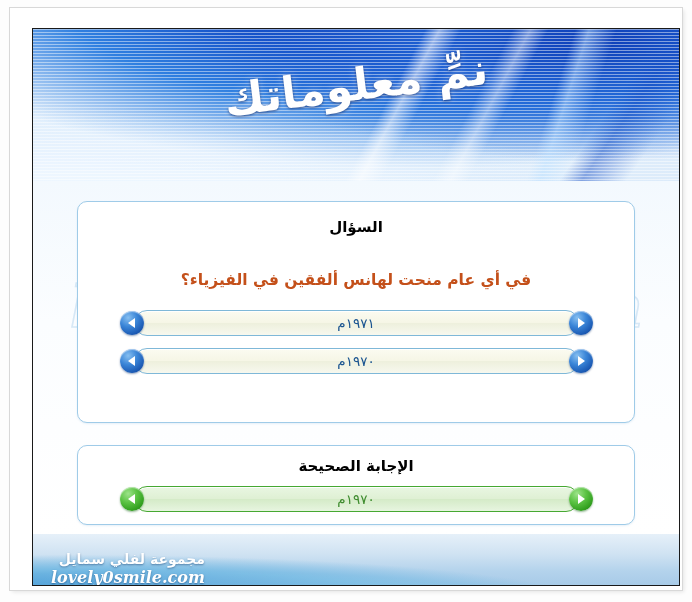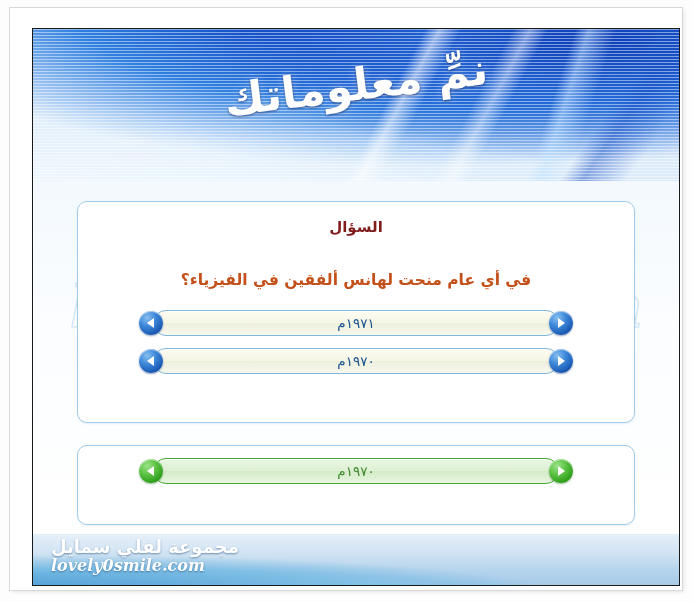--- a/index.html
+++ b/index.html
@@ -128,21 +128,21 @@
     background:#ffffff;
     border:1px solid #9fcbe8;
     border-radius:10px;
     box-shadow:0 1px 2px rgba(120,170,210,.18);
   }
   #panel-question{left:44px;top:20px;width:558px;height:222px;}
   #panel-answer{left:44px;top:264px;width:558px;height:80px;}
 
   .panel-title{
     text-align:center;
-    color:#7f1d1d;
+    color:#000000;
     font-size:15px;
     font-weight:bold;
     direction:rtl;
     line-height:1;
   }
   #q-title{margin-top:18px;}
   #a-title{margin-top:13px;}
 
   #q-text{
     margin-top:36px;
@@ -151,21 +151,21 @@
     font-size:15.5px;
     font-weight:bold;
     direction:rtl;
     padding:0 18px;
     line-height:1.2;
   }
 
   
   .opt-row{
     position:relative;
-    width:434px;
+    width:473px;
     height:26px;
     margin:12px auto 0 auto;
   }
   #opts{margin-top:20px;}
 
   .pill{
     position:absolute;
     left:14px;right:14px;top:0;height:26px;
     box-sizing:border-box;
     border-radius:13px;
@@ -228,24 +228,25 @@
     opacity:.7;
   }
   #ft-text{
     position:absolute;
     left:18px;top:4px;
     direction:rtl;
     z-index:5;
   }
   #ft-ar{
     color:#ffffff;
-    font-size:18px;
+    font-size:14px;
     font-weight:bold;
     line-height:18px;
     text-shadow:0 1px 2px rgba(15,60,110,.5);
+    margin-top:12px;
   }
   #ft-url{
     color:#ffffff;
     font-family:"DejaVu Serif","Liberation Serif",serif;
     font-style:italic;
     font-weight:bold;
     font-size:16px;
     line-height:20px;
     direction:ltr;
     text-align:left;
@@ -307,20 +308,21 @@
                 <svg width="10" height="12" viewBox="0 0 10 12" aria-hidden="true">
                     <polygon points="8,1 1,6 8,11" fill="#ffffff"></polygon>
                   </svg>
               </div>
             </div>
 
           </div>
         </div>
 
         <div class="panel" id="panel-answer">
+          <div class="panel-title" id="a-title">الإجابة الصحيحة</div>
 
           <div class="opt-row">
             <div class="pill pill-green"></div>
             <div class="opt-label opt-label-green">١٩٧٠م</div>
             <div class="knob knob-green knob-right">
               <svg width="10" height="12" viewBox="0 0 10 12" aria-hidden="true">
                   <polygon points="2,1 9,6 2,11" fill="#ffffff"></polygon>
                 </svg>
             </div>
             <div class="knob knob-green knob-left">

